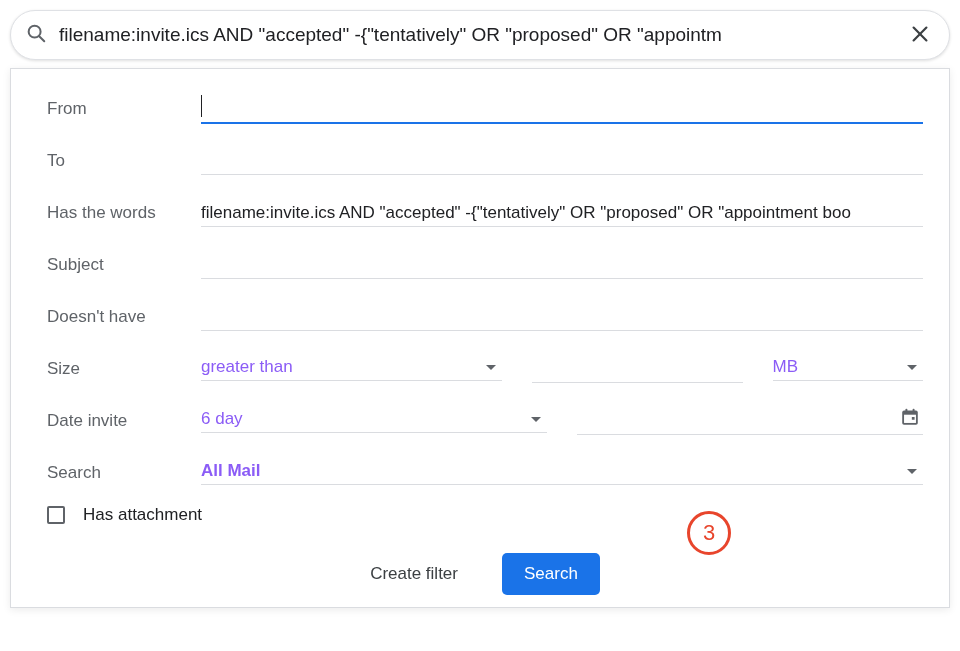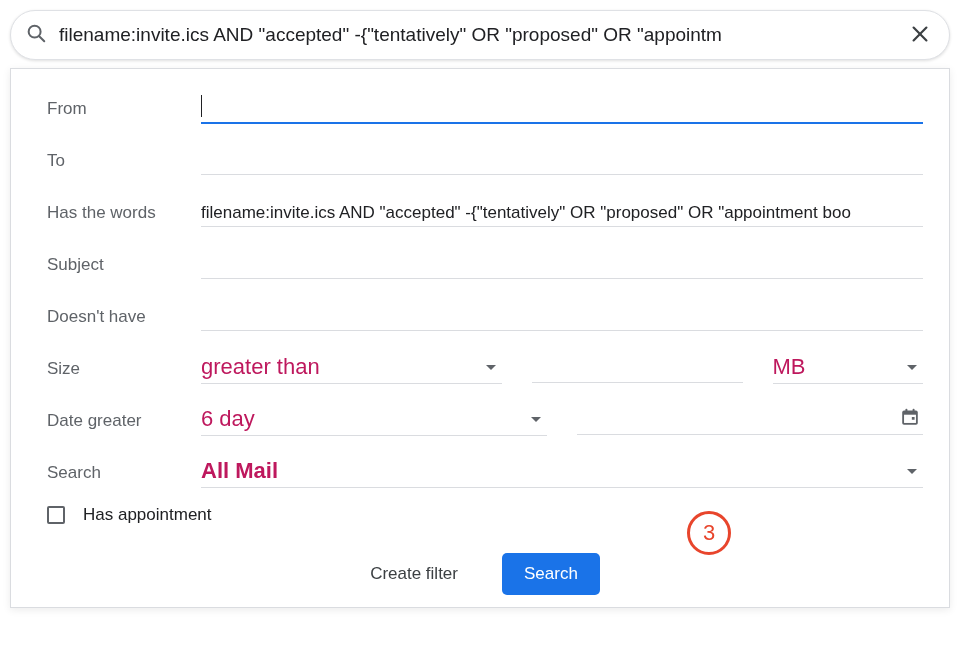--- a/index.html
+++ b/index.html
@@ -108,22 +108,22 @@
       border-bottom: 1px solid #dadce0;
       padding-bottom: 3px;
       display: flex;
       align-items: center;
       cursor: pointer;
     }
     .select-wrap.wide {
       flex: 1;
     }
     .select-text {
-      font-size: 22px;
-      color: #be185d;
+      font-size: 17px;
+      color: #8b5cf6;
       flex: 1;
     }
     .caret-down {
       width: 0;
       height: 0;
       border-left: 5px solid transparent;
       border-right: 5px solid transparent;
       border-top: 5px solid #5f6368;
       margin-right: 6px;
     }
@@ -294,21 +294,21 @@
         <input class="text-input" type="text" value="" style="">
       </div>
       <div class="select-wrap" style="flex:0.5">
         <span class="select-text">MB</span>
         <span class="caret-down"></span>
       </div>
     </div>
   </div>
 
   <div class="form-row date-row">
-    <div class="form-label">Date greater</div>
+    <div class="form-label">Date invite</div>
     <div class="form-value">
       <div class="select-wrap">
         <span class="select-text">6 day</span>
         <span class="caret-down"></span>
       </div>
       <div class="date-blank">
         <span class="calendar-icon">
           <svg width="22" height="22" viewBox="0 0 24 24">
             <rect x="3.5" y="5" width="17" height="15.5" rx="2" fill="#5f6368"></rect>
             <rect x="5.5" y="9.5" width="13" height="9" fill="#fff"></rect>
@@ -326,21 +326,21 @@
     <div class="form-value">
       <div class="select-wrap wide">
         <span class="select-text">All Mail</span>
         <span class="caret-down"></span>
       </div>
     </div>
   </div>
 
   <div class="attachment-row">
     <div class="checkbox"></div>
-    <div class="attachment-label">Has appointment</div>
+    <div class="attachment-label">Has attachment</div>
   </div>
 
   <div class="footer-actions">
     <button class="link-btn">Create filter</button>
     <button class="primary-btn">Search</button>
   </div>
 
   <div class="annotation-circle">
     <span>3</span>
   </div>

